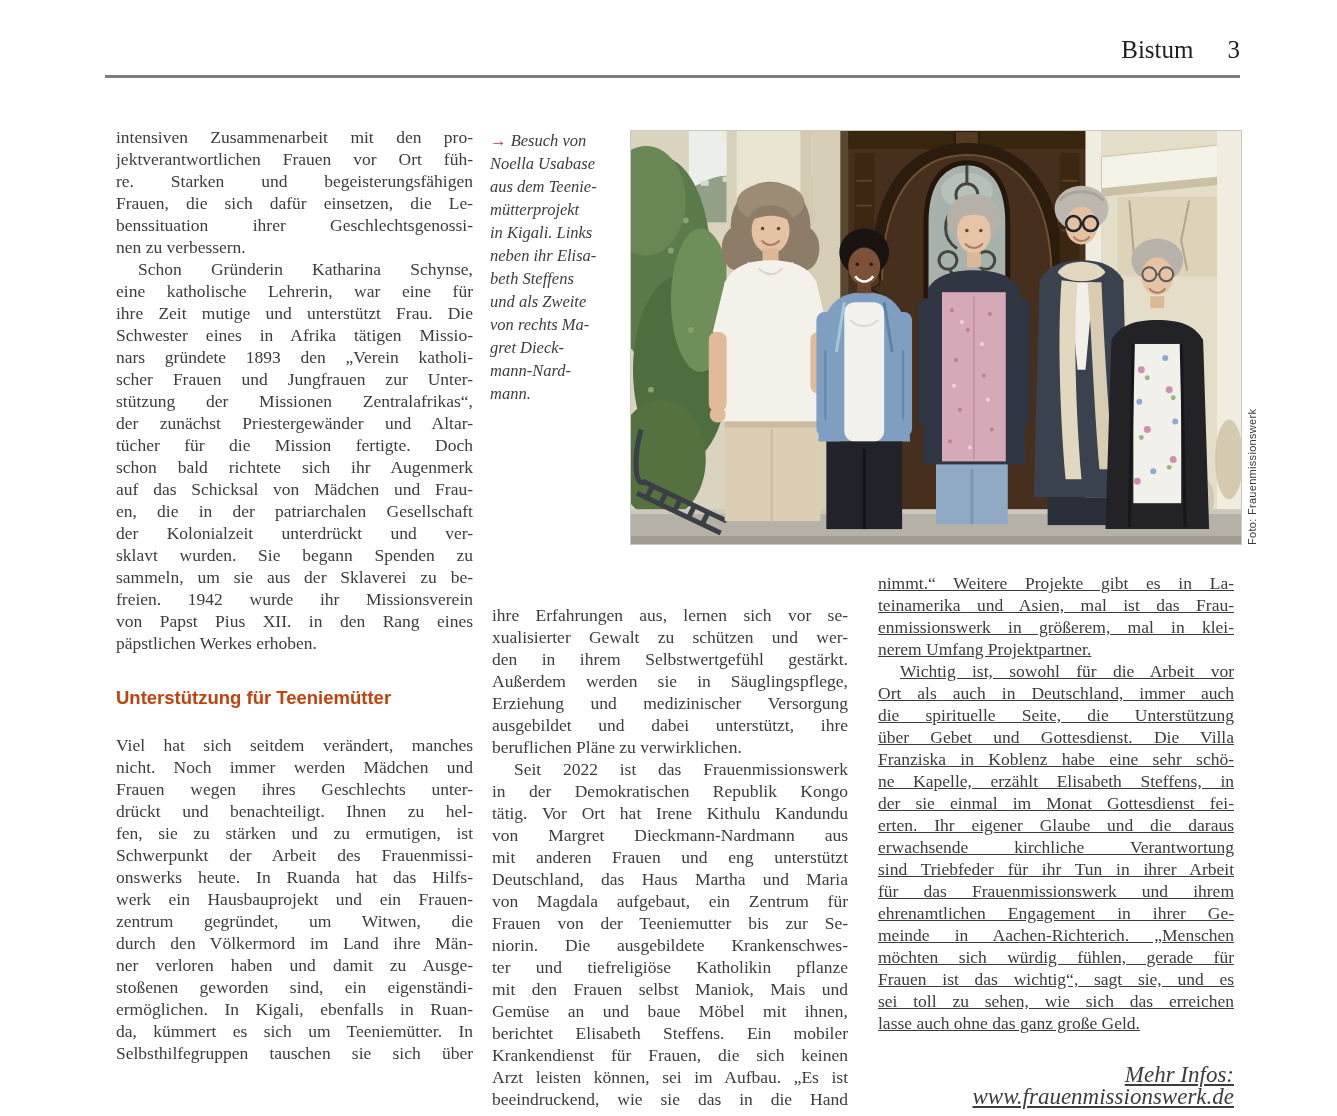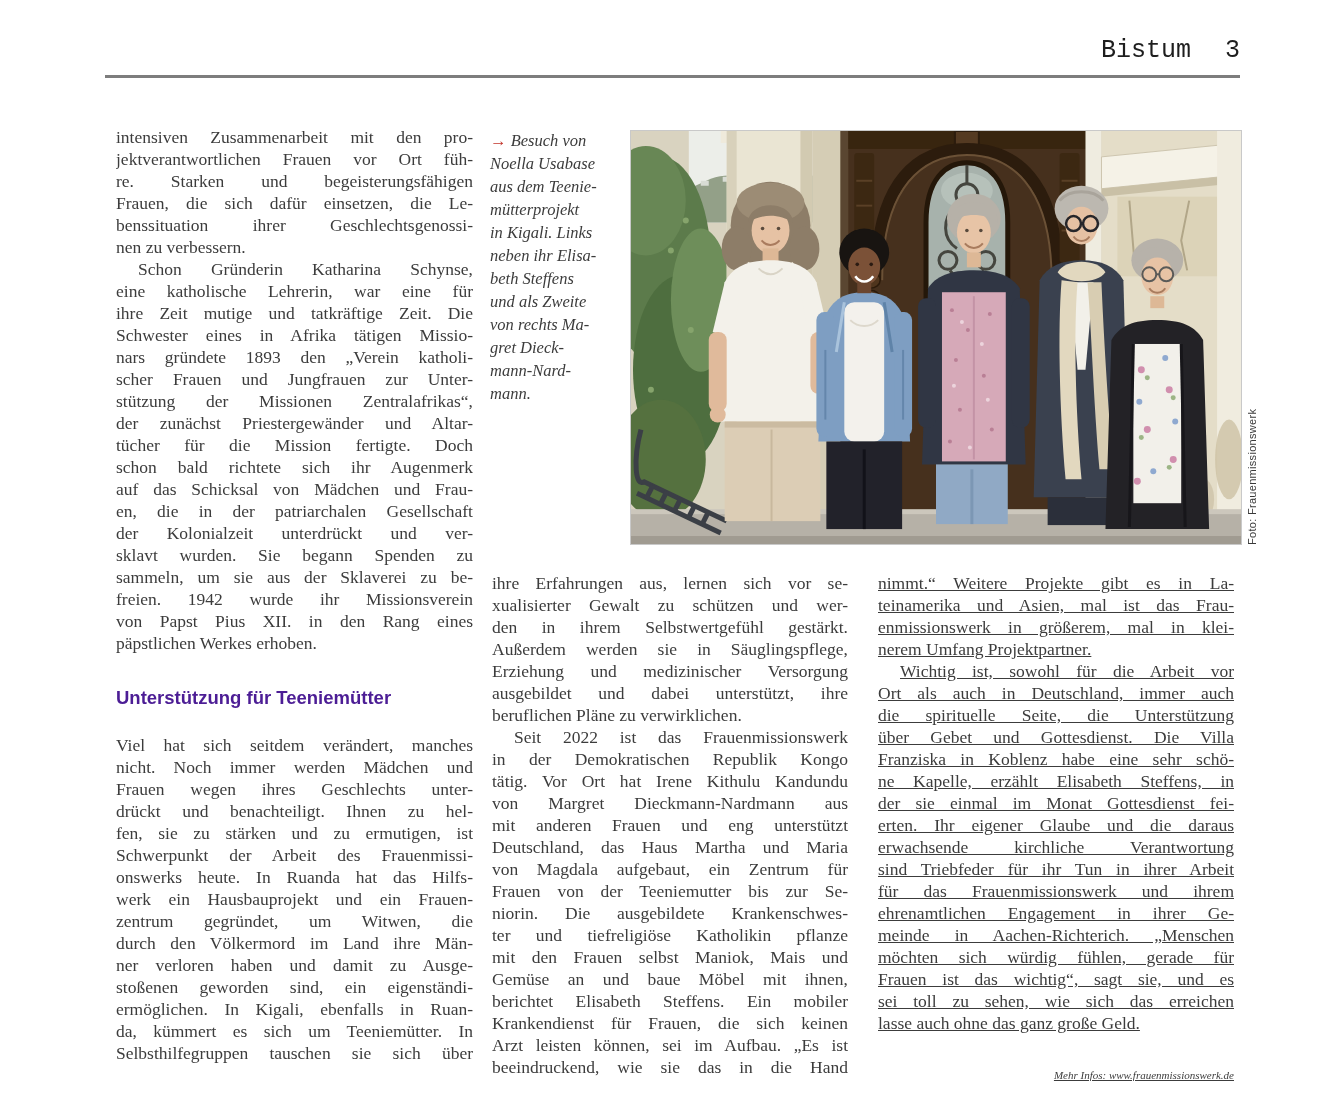--- a/index.html
+++ b/index.html
@@ -8,51 +8,51 @@
     width:1337px;height:1116px;
     background:#ffffff;
     font-family:"Liberation Serif", serif;
     color:#3c3c3c;
     overflow:hidden;
   }
   
   .page-header{
     position:absolute;left:105px;top:36px;width:1135px;
     text-align:right;
-    font-family:Liberation Mono, monospace;
+    font-family:Liberation Serif, serif;
     font-size:25px;color:#1e1e1e;
   }
   .page-header .pageno{display:inline-block;margin-left:34px;}
   .header-rule{
     position:absolute;left:105px;top:75px;width:1135px;height:3px;
     background:#7d7d7d;
   }
   
   .col{
     position:absolute;
     font-size:17.5px;line-height:22px;
   }
   .col-1{left:116px;top:126px;width:357px;}
-  .col-2{left:492px;top:572px;width:356px;}
+  .col-2{left:492px;top:604px;width:356px;}
   .col-3{left:878px;top:572px;width:356px;text-decoration:underline;}
   .para{margin:0;}
   .line{
     text-align:justify;
     text-align-last:justify;
     white-space:normal;
     overflow:hidden;
     height:22px;
   }
   .line.lastline{text-align-last:left;}
   .para.indent .line:first-child{text-indent:22px;}
   .subheading{
     font-family:"Liberation Sans", sans-serif;
     font-weight:bold;
     font-size:18.5px;line-height:24px;
-    color:#4c1d95;
+    color:#c2410c;
     margin:32px 0 24px 0;
   }
   
   .caption{
     position:absolute;left:490px;top:129px;width:130px;
     font-style:italic;
     font-size:16.5px;line-height:23px;
     color:#3c3c3c;
   }
   .cap-line{white-space:nowrap;}
@@ -69,21 +69,21 @@
     writing-mode:vertical-rl;
     transform:rotate(180deg);
     font-family:"Liberation Sans", sans-serif;
     font-size:11px;color:#3a3a3a;
     letter-spacing:.3px;
   }
   
   .more-info{
     font-style:italic;
     text-align:right;
-    font-size:11px;
+    font-size:23px;
     margin-top:30px;
   }
 </style>
 </head>
 <body>
 
 <div class="page">
 
   <div class="page-header">
     <span>Bistum</span><span class="pageno">3</span>
@@ -95,21 +95,21 @@
         <div class="line">intensiven Zusammenarbeit mit den pro-</div>
         <div class="line">jektverantwortlichen Frauen vor Ort füh-</div>
         <div class="line">re. Starken und begeisterungsfähigen</div>
         <div class="line">Frauen, die sich dafür einsetzen, die Le-</div>
         <div class="line">benssituation ihrer Geschlechtsgenossi-</div>
         <div class="line lastline">nen zu verbessern.</div>
       </div>
       <div class="para indent">
         <div class="line">Schon Gründerin Katharina Schynse,</div>
         <div class="line">eine katholische Lehrerin, war eine für</div>
-        <div class="line">ihre Zeit mutige und tatkräftige Zeit. Die</div>
+        <div class="line">ihre Zeit mutige und unterstützt Frau. Die</div>
         <div class="line">Schwester eines in Afrika tätigen Missio-</div>
         <div class="line">nars gründete 1893 den „Verein katholi-</div>
         <div class="line">scher Frauen und Jungfrauen zur Unter-</div>
         <div class="line">stützung der Missionen Zentralafrikas“,</div>
         <div class="line">der zunächst Priestergewänder und Altar-</div>
         <div class="line">tücher für die Mission fertigte. Doch</div>
         <div class="line">schon bald richtete sich ihr Augenmerk</div>
         <div class="line">auf das Schicksal von Mädchen und Frau-</div>
         <div class="line">en, die in der patriarchalen Gesellschaft</div>
         <div class="line">der Kolonialzeit unterdrückt und ver-</div>

